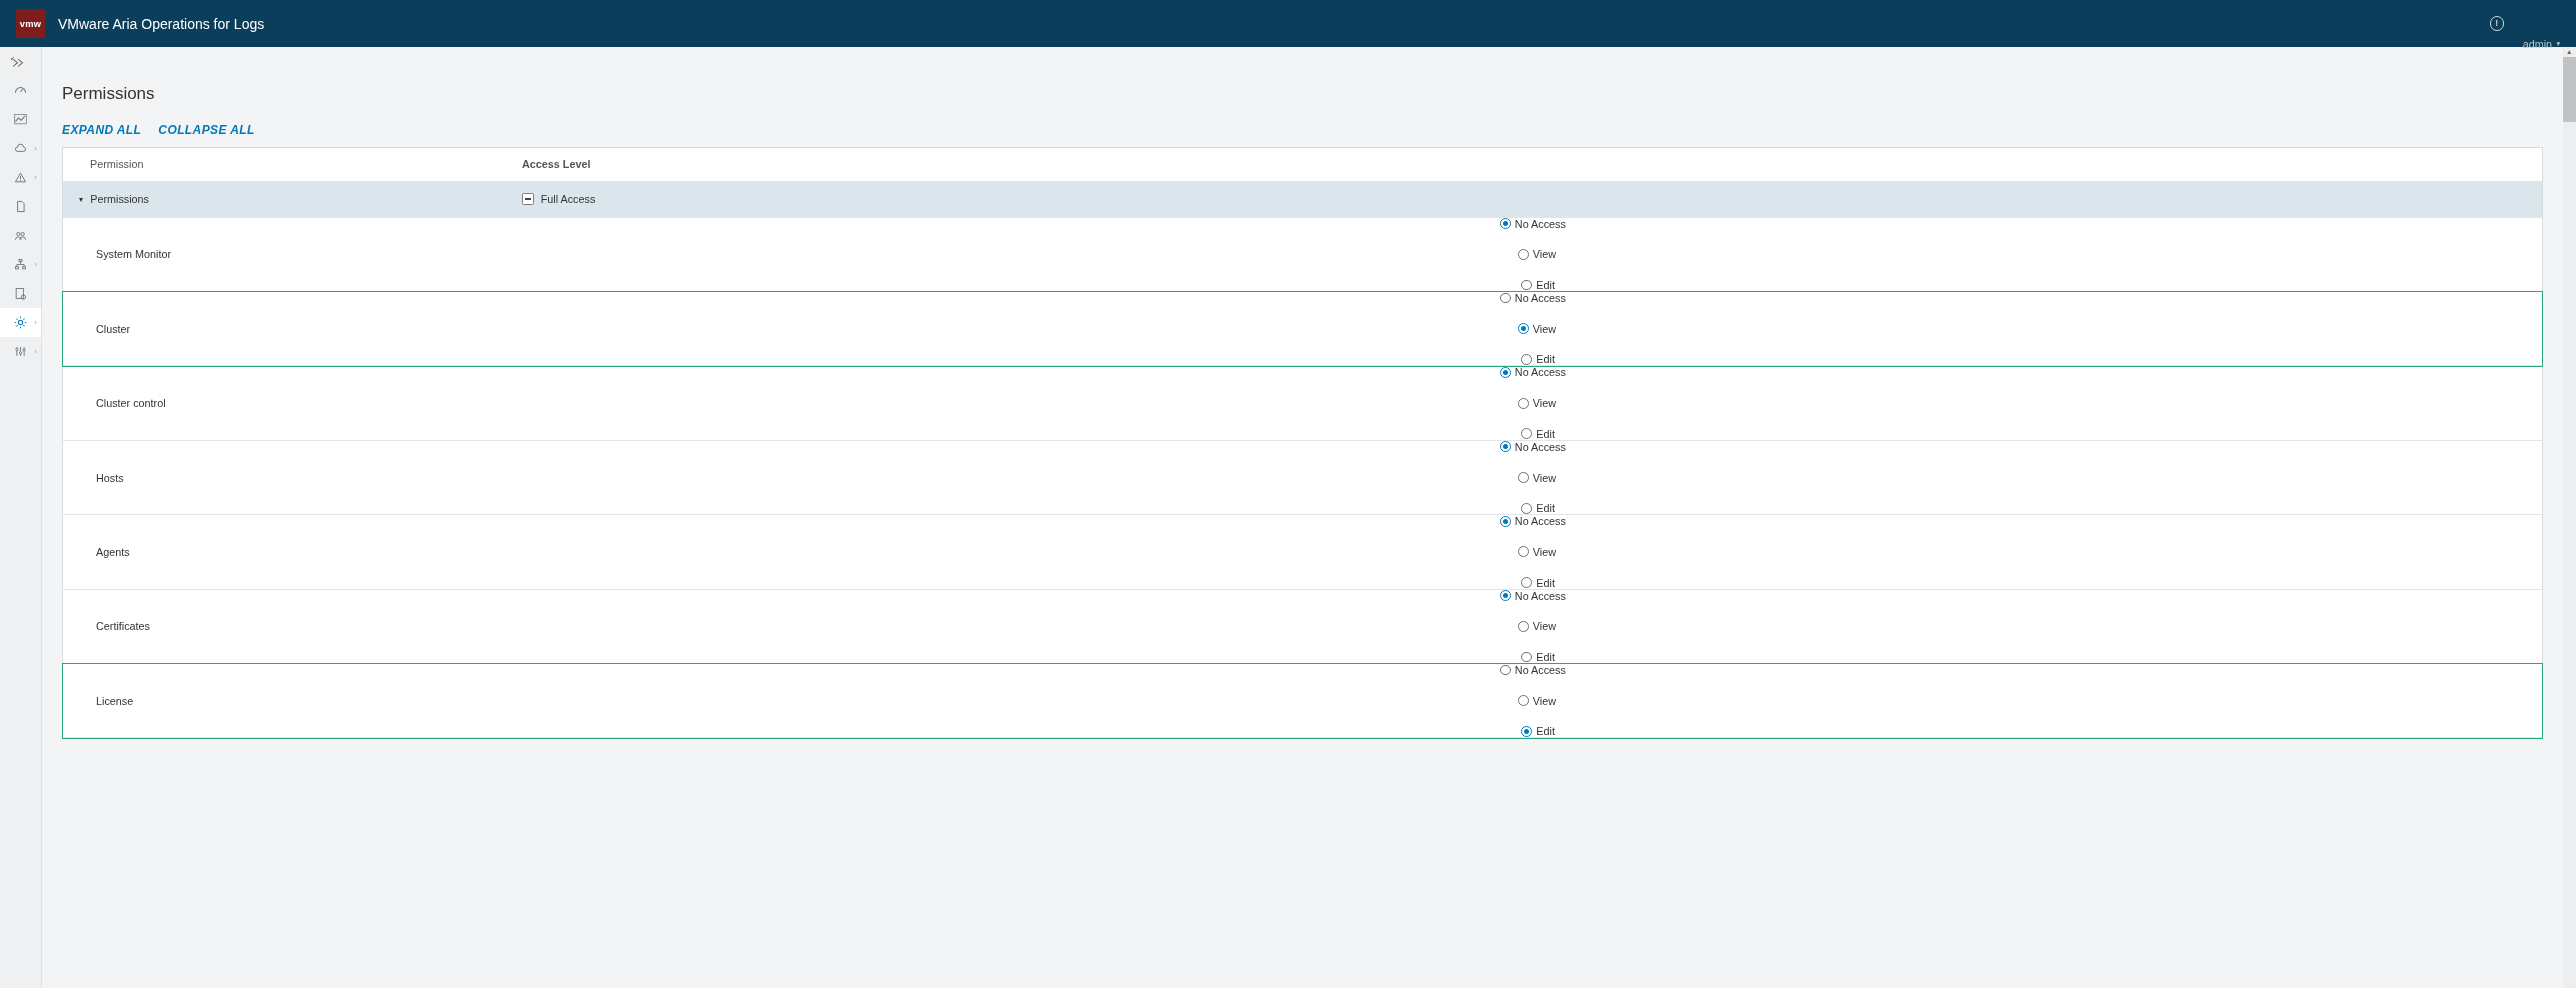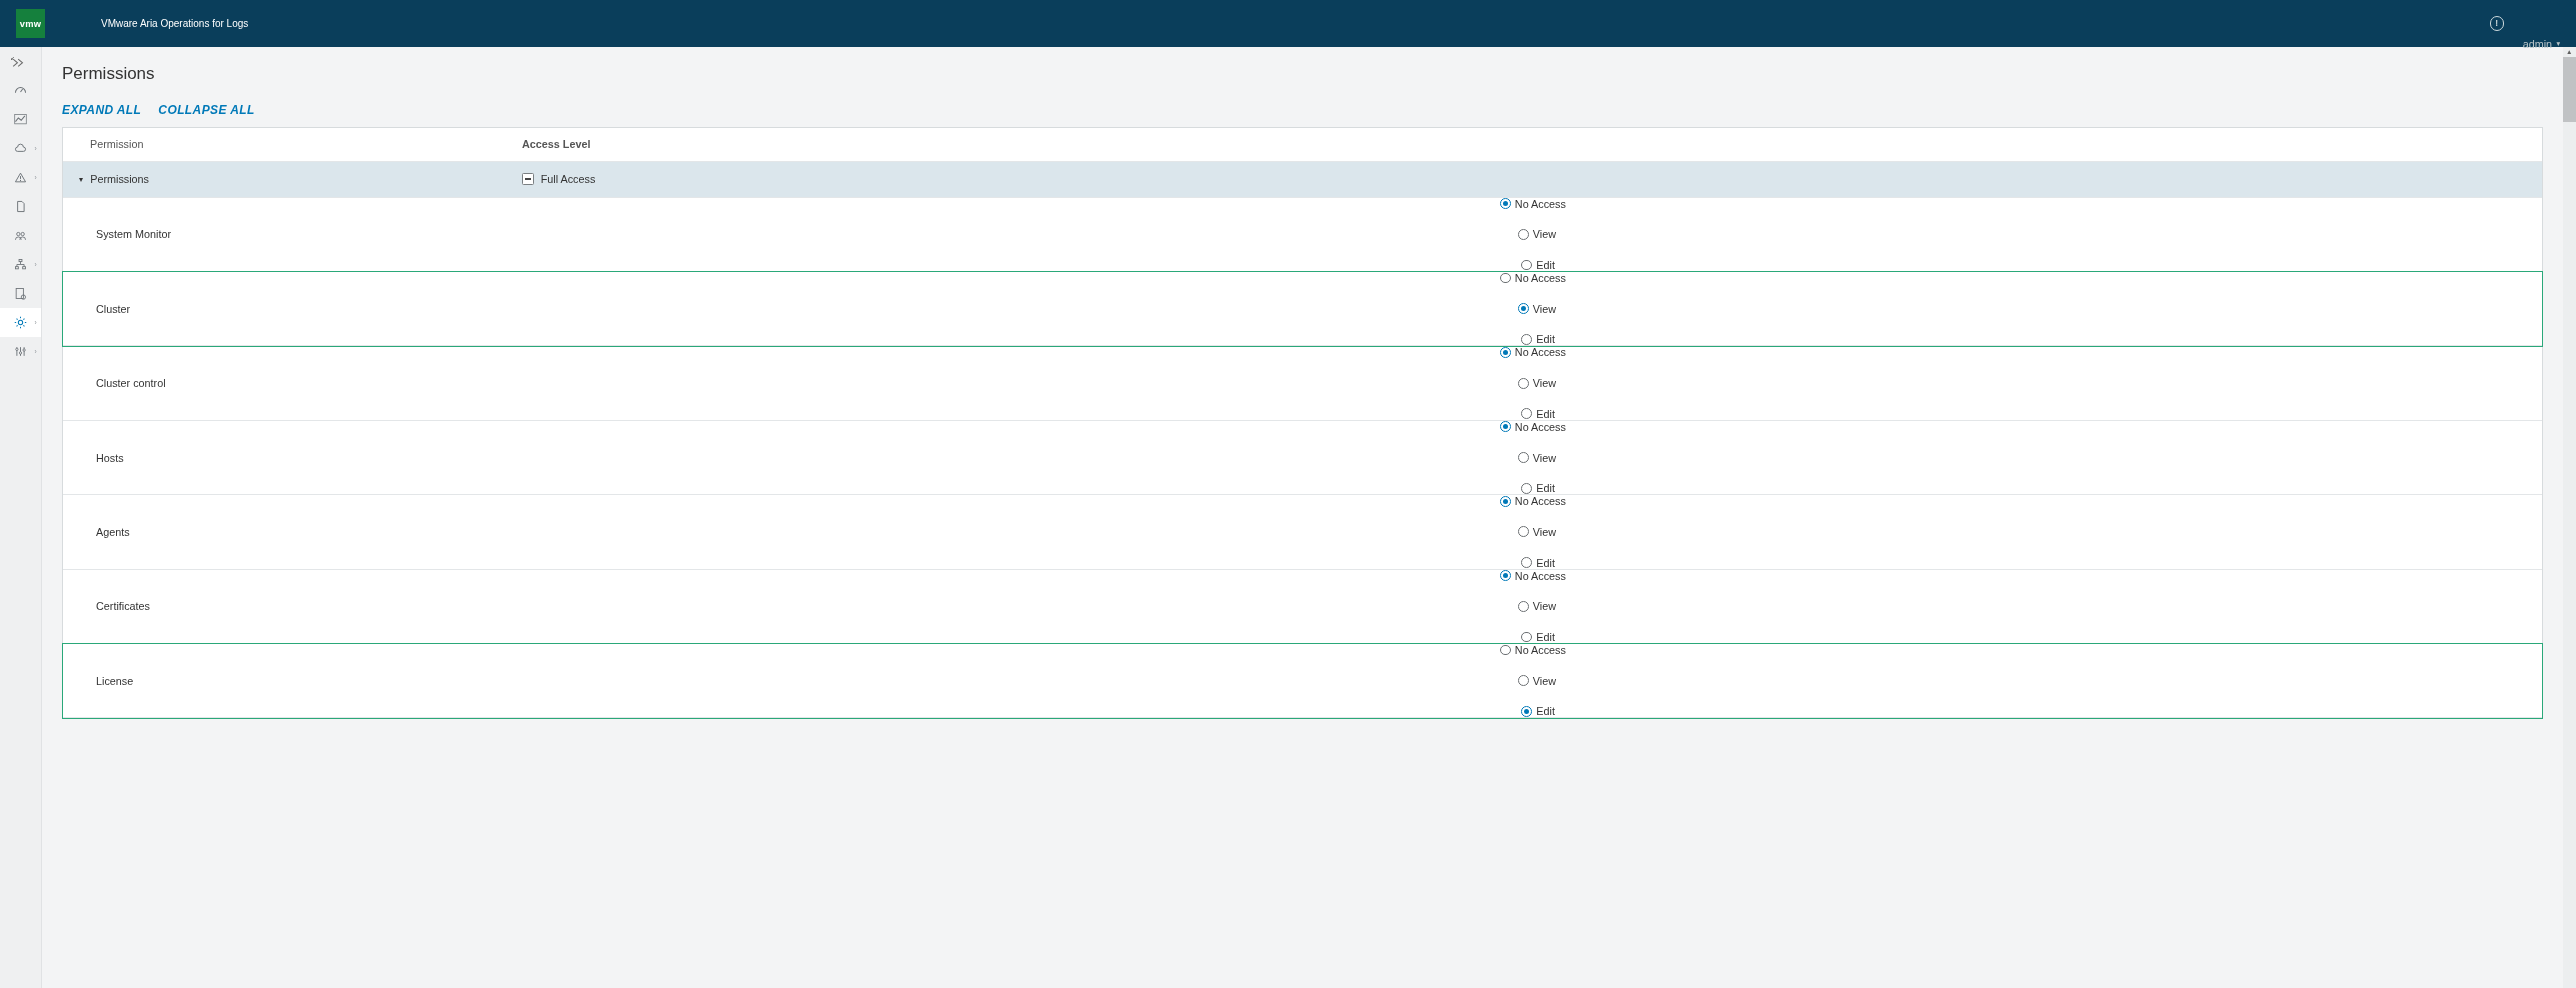--- a/index.html
+++ b/index.html
@@ -6,25 +6,25 @@
   html, body { width:100%; height:100%; font-family: "Segoe UI", Arial, sans-serif; background:#f3f4f5; color:#333; }
   body { overflow:hidden; }
 
   
   .header {
     display:flex; align-items:center; justify-content:space-between;
     background:#0a3e5b; color:#fff; height:47px; padding:0 16px;
   }
   .header-left { display:flex; align-items:center; gap:13px; }
   .logo-box {
-    width:29px; height:29px; background:#15803d; color:#fff;
+    width:29px; height:29px; background:#7f1d1d; color:#fff;
     display:flex; align-items:center; justify-content:center;
     font-size:9.3px; font-weight:600; letter-spacing:0.2px;
   }
-  .product-title { font-size:10px; font-weight:400; color:#fff;margin-left:43px; }
+  .product-title { font-size:14px; font-weight:400; color:#fff; }
   .header-right { display:flex; align-items:center; gap:18.7px; color:#cdd9dd; }
   .info-icon {
     width:14.4px; height:14.4px; border:1.4px solid #cdd9dd; border-radius:50%;
     display:flex; align-items:center; justify-content:center; font-size:8.6px; font-weight:700;
     cursor:pointer;
   }
   .user-drop { display:flex; align-items:center; gap:4.3px; font-size:10.8px; cursor:pointer; color:#b9c4c8;margin-top:40px;}
   .chevron-down { font-size:7.2px; }
 
   
@@ -39,21 +39,21 @@
   .side-item {
     height:29px; display:flex; align-items:center; justify-content:center;
     color:#6b7176; cursor:pointer; position:relative; gap:2.9px;
   }
   .side-item.active { background:#fff; color:#0079b8; }
   .side-item .chev { font-size:6.5px; position:absolute; right:4.3px; color:#8e9499;}
   .side-item.active .icon { color:#0079b8; }
   .side-item .icon { width:14.4px; height:14.4px; display:flex; align-items:center; justify-content:center;}
 
   
-  .main { flex:1; overflow-y:auto; padding:17px 20px 21.5px 20px; position:relative; }
+  .main { flex:1; overflow-y:auto; padding:17px 20px 21.5px 20px; position:relative;margin-top:20px; }
   .main::-webkit-scrollbar { width:11.5px; }
   .main::-webkit-scrollbar-thumb { background:#c2c4c6; }
   .main::-webkit-scrollbar-track { background:#eceeef; }
 
   .page-title { font-size:17px; font-weight:400; color:#333; margin-bottom:18.7px; }
   .action-links { display:flex; gap:17px; margin-bottom:10px; }
   .action-links a { color:#0079b8; font-size:12px; letter-spacing:0.4px; font-weight:600; text-decoration:none; cursor:pointer;font-style:italic; }
 
   .perm-table { border:0.7px solid #d7dbdd; background:#fff; }
   .perm-head, .perm-row {

